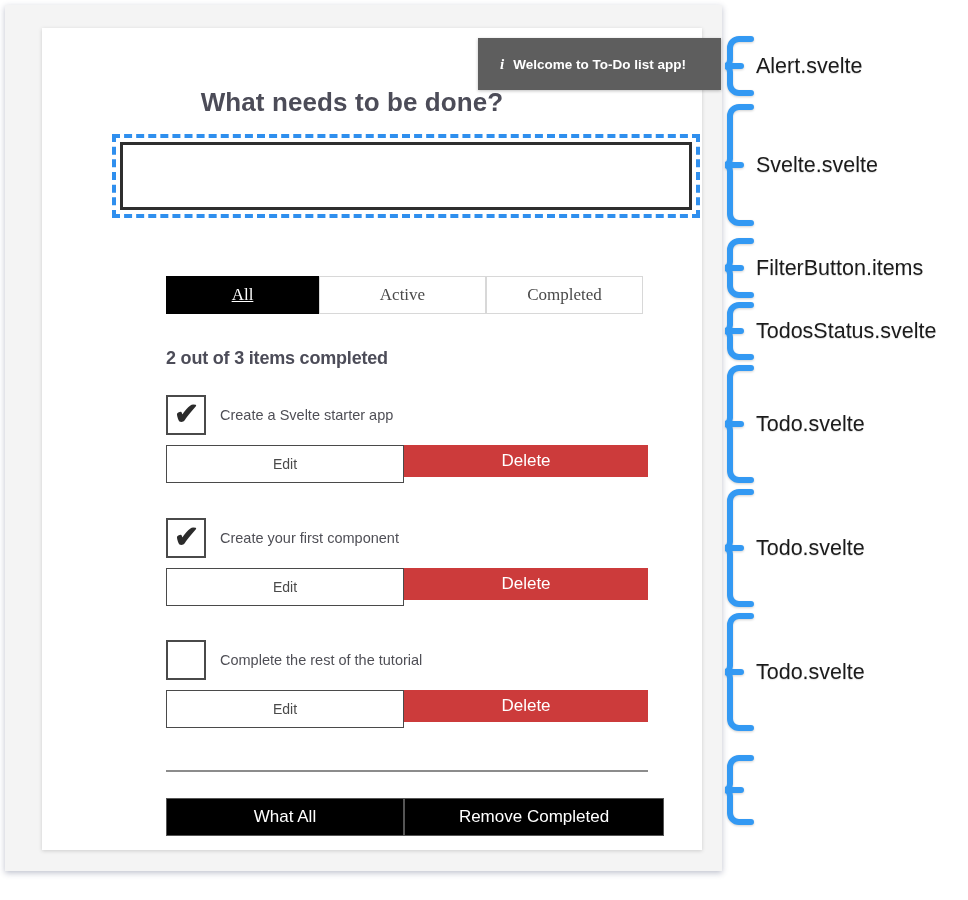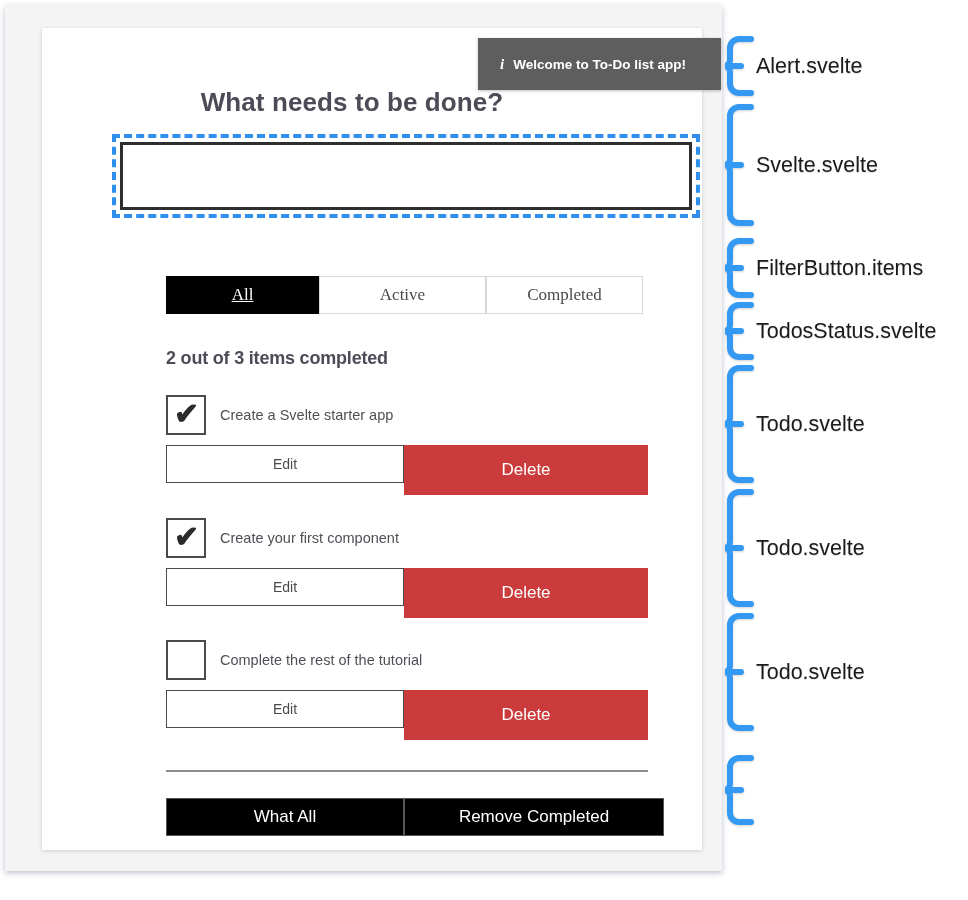--- a/index.html
+++ b/index.html
@@ -162,21 +162,21 @@
   .btn-edit {
     width: 238px; height: 38px;
     background: #ffffff;
     border: 1px solid #4a4a4a;
     color: #4a4a4a;
     font-size: 14px;
     font-family: "Liberation Sans", sans-serif;
     cursor: pointer;
   }
   .btn-delete {
-    width: 244px; height: 50px;
+    width: 244px; height: 32px;
     background: #cc3b3b;
     border: 1px solid #cc3b3b;
     color: #ffffff;
     font-size: 17px;
     font-family: "Liberation Sans", sans-serif;
     cursor: pointer;
   }
 
   
   .separator {

